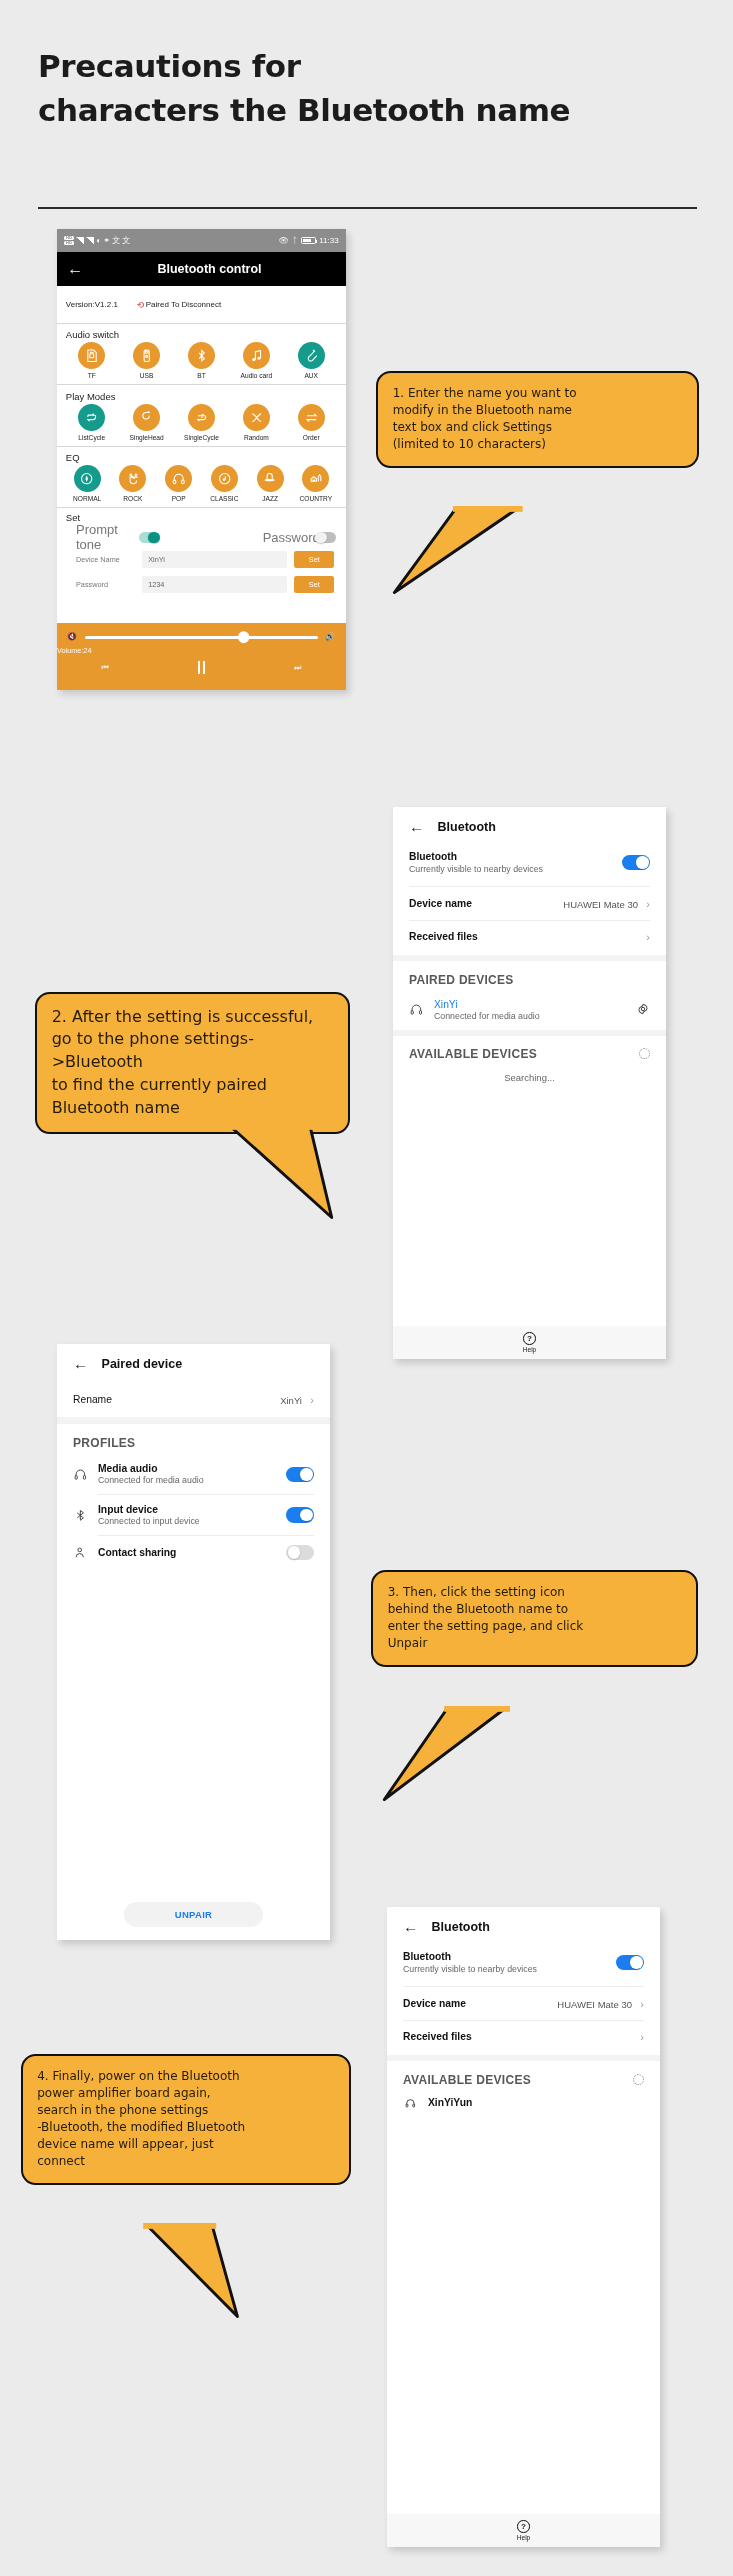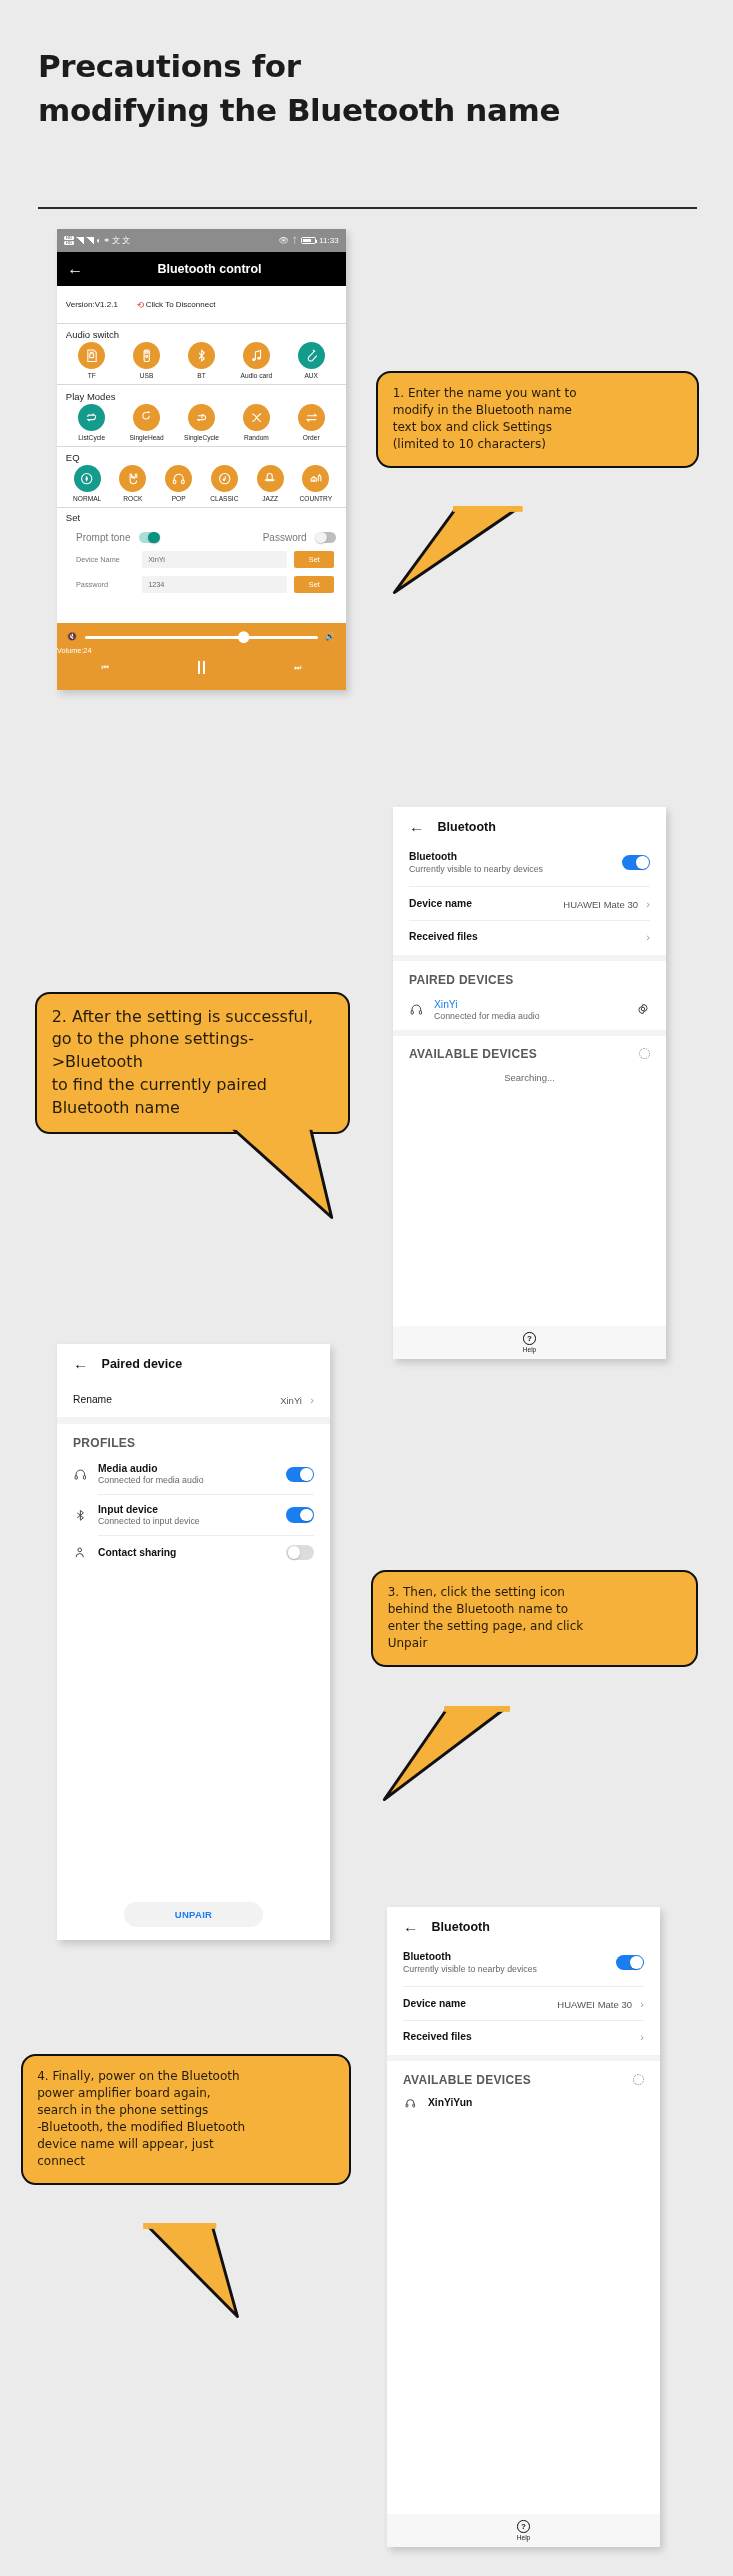--- a/index.html
+++ b/index.html
@@ -79,21 +79,21 @@
     width: 27px; height: 27px; border-radius: 50%;
     background: #e8992e; color: #fff;
     display: flex; align-items: center; justify-content: center;
   }
   .circ.teal { background: #159b8b; }
   .circ svg { width: 15.4px; height: 15.4px; fill: none; stroke: #fff; stroke-width: 1.7; }
   .iconcell .lab { font-size: 6.6px; color: #222; white-space: nowrap; }
 
   .setblock { padding: 2.9px 0 0 0; }
   .setblock .sec-title { font-size: 9.5px; color: #222; padding: 1.5px 0 4.4px 8.8px; }
-  .setrow { display: flex; align-items: center; padding: 0 10.3px 0 19px; height: 19px; font-size: 10px; color: #777; }
+  .setrow { display: flex; align-items: center; padding: 0 10.3px 0 19px; height: 19px; font-size: 13px; color: #777; }
   .setrow .lbl { width: 63px; }
   .sw { width: 20px; height: 10.3px; border-radius: 5.9px; position: relative; }
   .sw.on { background: #a9ded6; }
   .sw.off { background: #bdbdbd; }
   .sw i { position: absolute; top: -0.7px; width: 11.7px; height: 11.7px; border-radius: 50%; box-shadow: 0 0.7px 1.5px rgba(0,0,0,.3); }
   .sw.on i { right: -0.7px; background: #0a9382; }
   .sw.off i { left: -0.7px; background: #f2f2f2; }
   .setrow .spacer { flex: 1; }
   .setrow .lbl2 { width: 53px; text-align: left; }
   .fieldrow { display: flex; align-items: center; padding: 0 11.7px 0 19px; height: 25px; gap: 7.3px; }
@@ -184,21 +184,21 @@
   #callout4 { left: 20.5px; top: 2054px; width: 330px; }
   #callout4 .tail { left: 110px; top: 169px; width: 191px; height: 95px; }
 </style>
 </head>
 <body>
 
 <div class="page">
 
   <div class="header">
     <h1>Precautions for
-modifying the Bluetooth name</h1>
+characters the Bluetooth name</h1>
     <div class="rule"></div>
   </div>
 
   <div class="phone" id="phone1">
 
     <div class="statusbar">
       <div class="sb-left">
         <span class="hd-stack">
           <span class="hd-badge">HD</span>
           <span class="hd-badge">HD</span>
@@ -222,21 +222,21 @@
 
     <div class="appbar">
       <span class="back">←</span>
       <span class="title">Bluetooth control</span>
     </div>
 
     <div class="verrow">
       <span>Version:V1.2.1</span>
       <span class="disc">
         <span class="refresh">⟲</span>
-        <span>Click To Disconnect</span>
+        <span>Paired To Disconnect</span>
       </span>
     </div>
 
     <div class="section">
       <div class="sec-title">Audio switch</div>
       <div class="iconrow">
         <div class="iconcell">
           <span class="circ">
             <svg viewBox="0 0 24 24">
                 <path d="M6 3h9l4 4v14H6z"></path>

